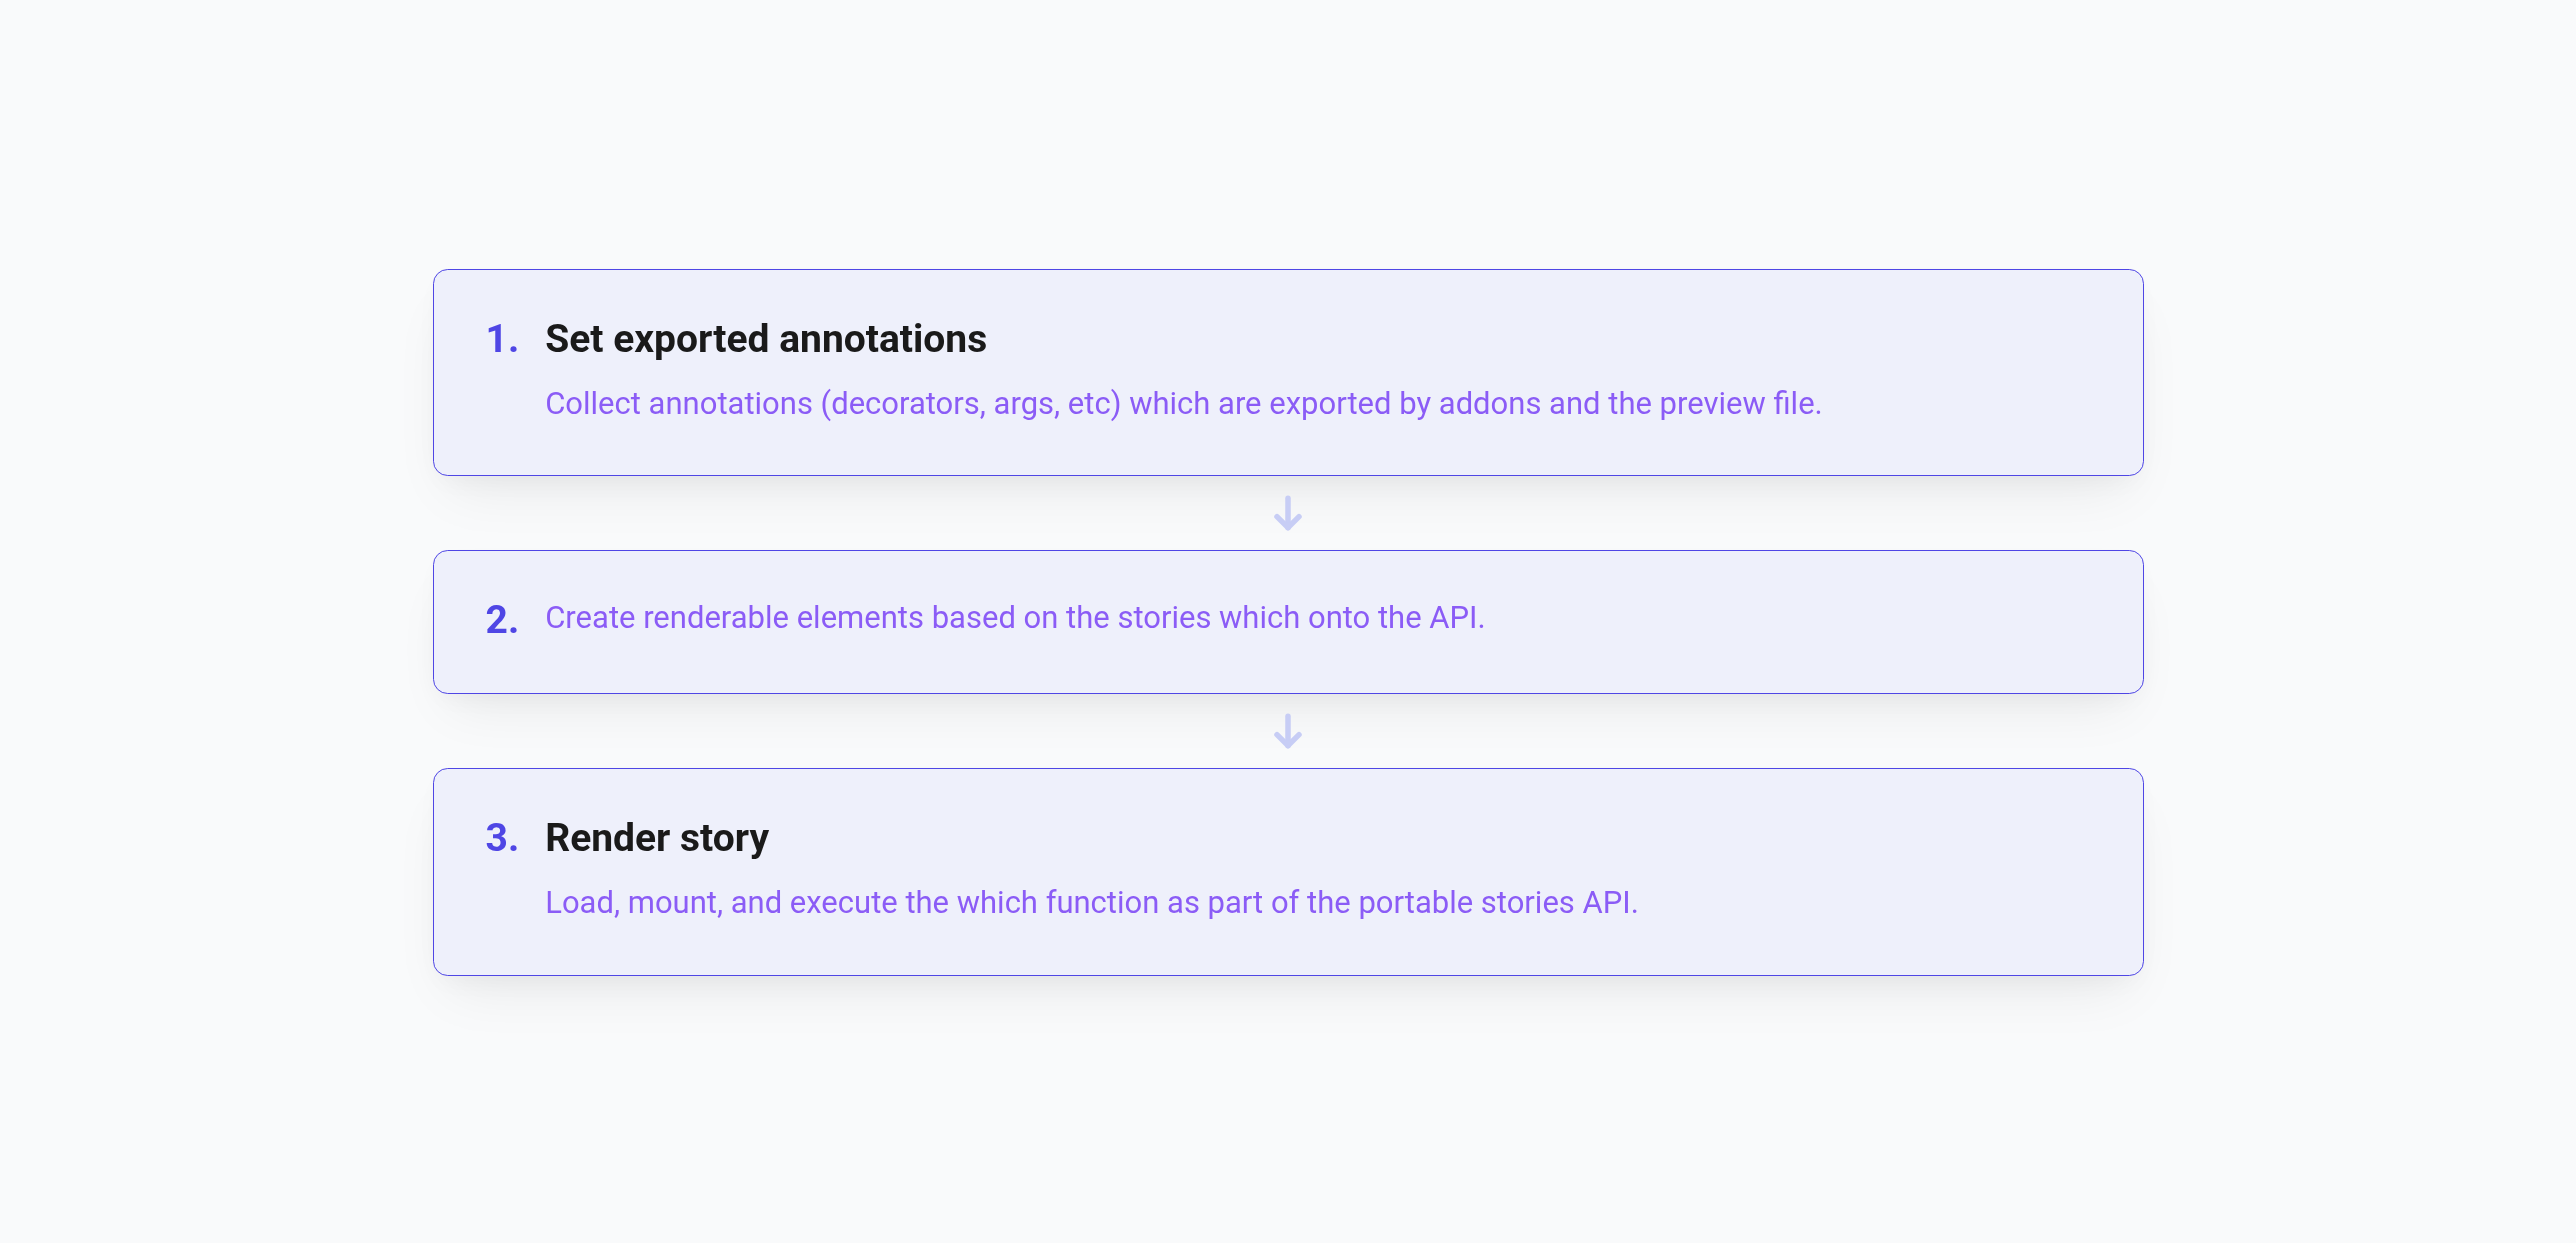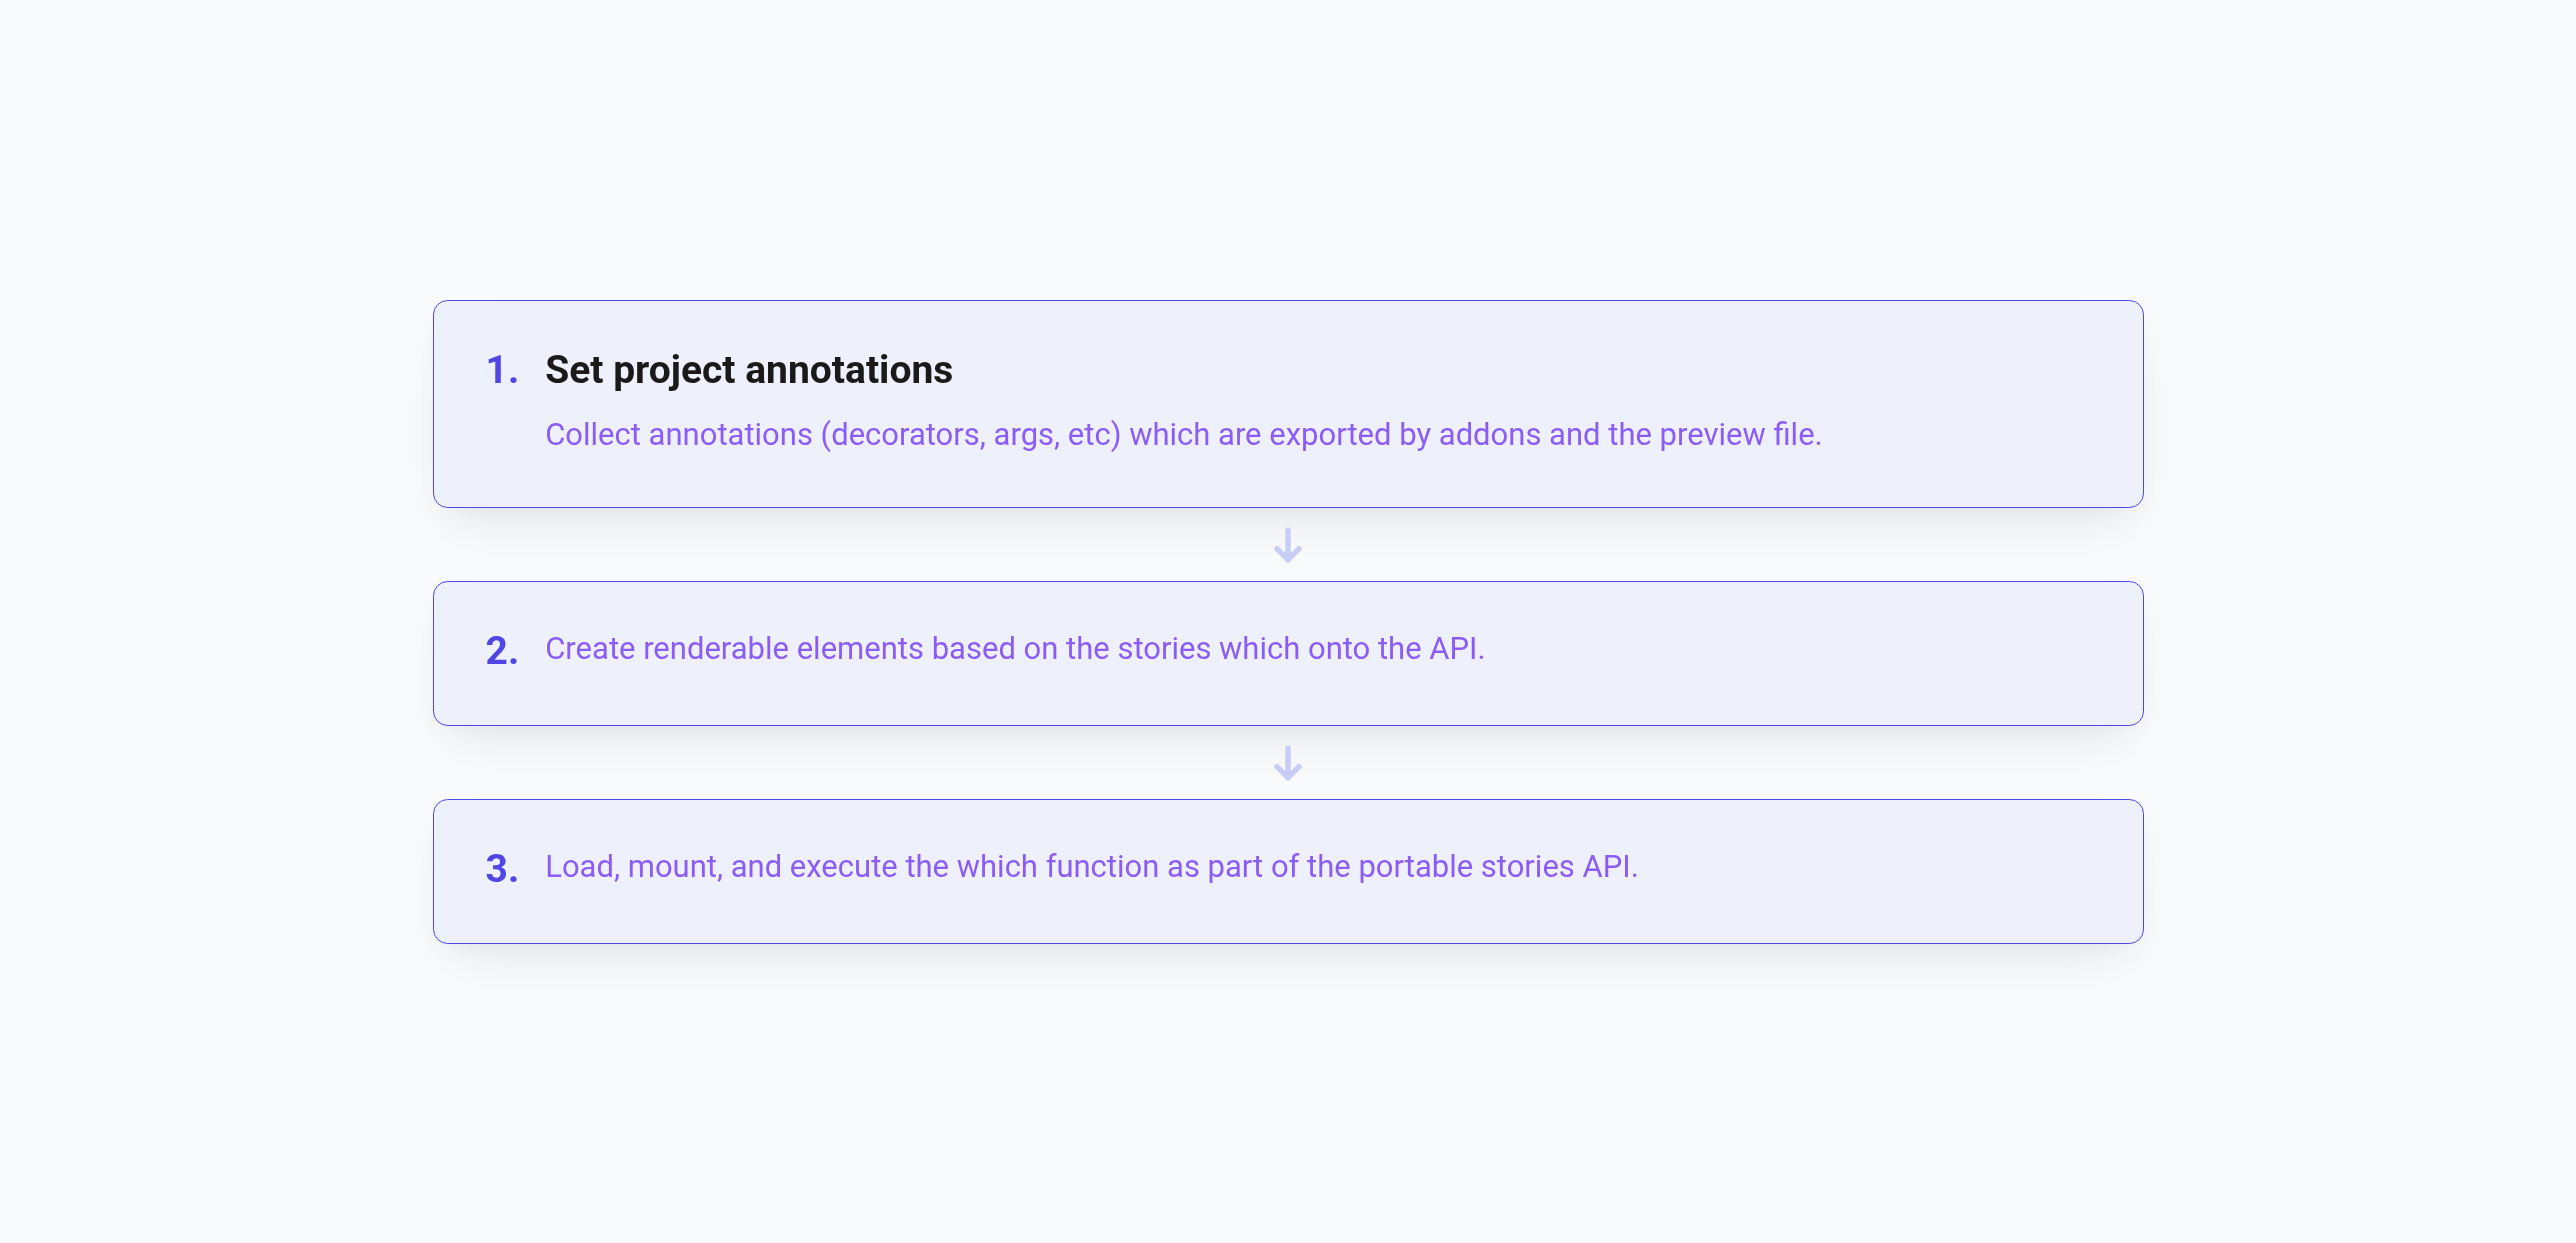--- a/index.html
+++ b/index.html
@@ -83,21 +83,21 @@
     }
   </style>
 </head>
 <body>
 
 <div class="flow-container">
 
   <div class="step-card">
     <div class="step-number">1.</div>
     <div class="step-content">
-      <div class="step-title">Set project annotations</div>
+      <div class="step-title">Set exported annotations</div>
       <div class="step-description">Collect annotations (decorators, args, etc) which are exported by addons and the preview file.</div>
     </div>
   </div>
 
   <div class="arrow-wrapper">
     <svg class="arrow-icon" viewBox="0 0 24 24">
       <line x1="12" y1="4" x2="12" y2="20"></line>
       <polyline points="6 14 12 20 18 14"></polyline>
     </svg>
   </div>
@@ -112,18 +112,19 @@
   <div class="arrow-wrapper">
     <svg class="arrow-icon" viewBox="0 0 24 24">
       <line x1="12" y1="4" x2="12" y2="20"></line>
       <polyline points="6 14 12 20 18 14"></polyline>
     </svg>
   </div>
 
   <div class="step-card">
     <div class="step-number">3.</div>
     <div class="step-content">
+      <div class="step-title">Render story</div>
       <div class="step-description">Load, mount, and execute the which function as part of the portable stories API.</div>
     </div>
   </div>
 
 </div>
 
 
 </body></html>

